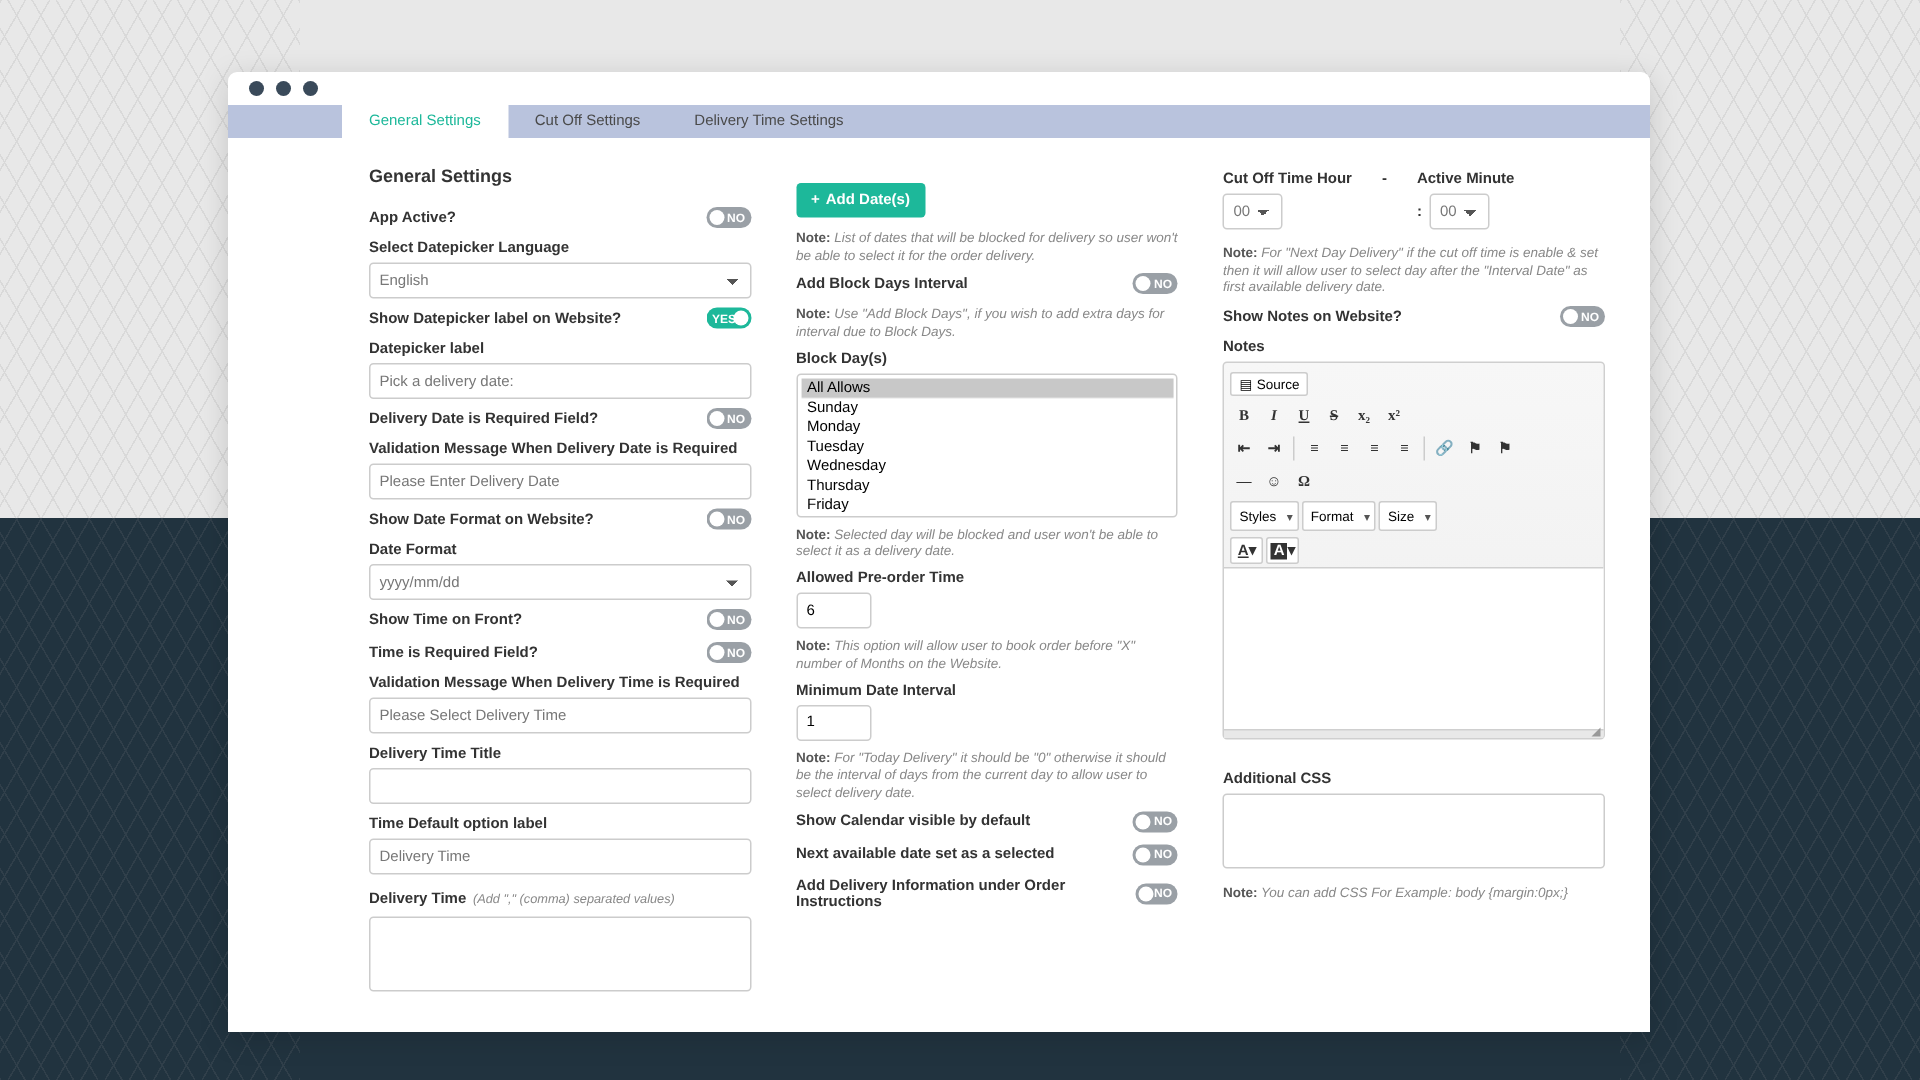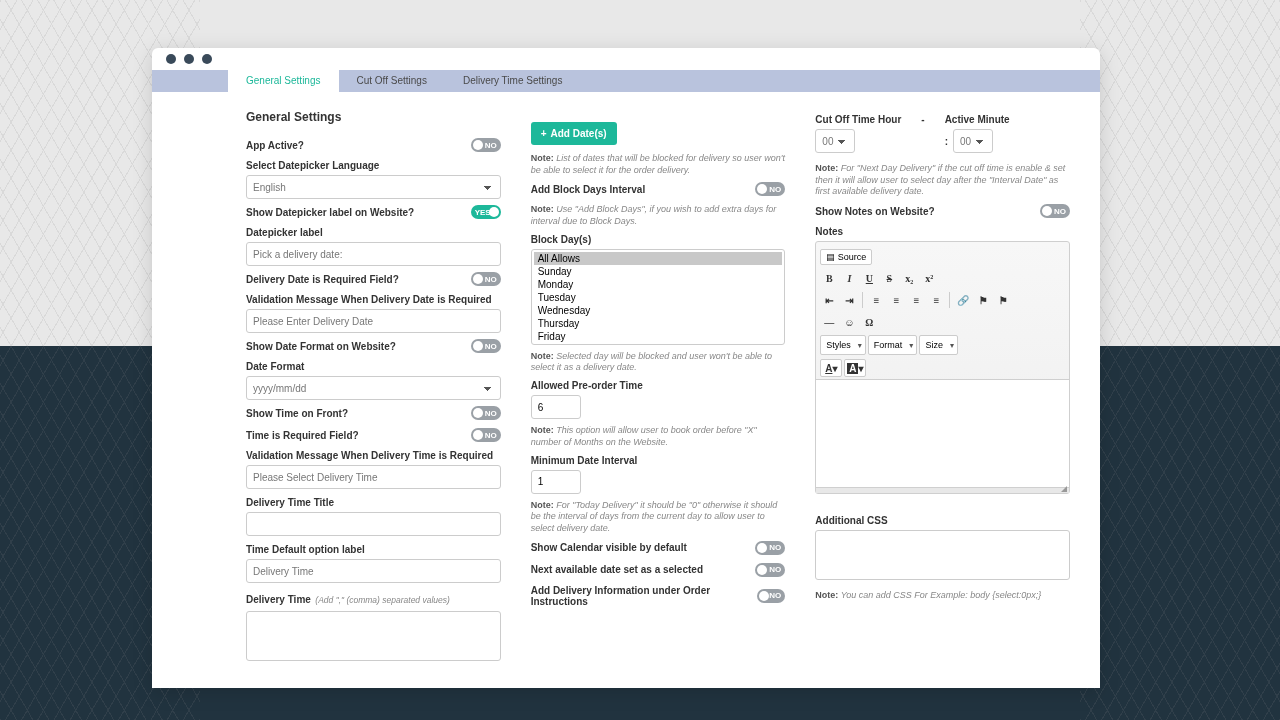--- a/index.html
+++ b/index.html
@@ -256,18 +256,18 @@
        <span class="tbtn" style="border:1px solid #ccc;background:#fff;width:22px"><u>A</u>▾</span>
        <span class="tbtn" style="border:1px solid #ccc;background:#fff;width:22px"><span style="background:#333;color:#fff;padding:0 2px">A</span>▾</span>
       </div>
       <div class="editor-body"></div>
       <div class="editor-resize"></div>
      </div>
     </div>
 
     <div class="row" style="margin-top:21px"><span class="label">Additional CSS</span>
      <textarea class="css-box" style=""></textarea></div>
-    <div class="note"><b>Note:</b> <span>You can add CSS For Example: body {select:0px;}</span></div>
+    <div class="note"><b>Note:</b> <span>You can add CSS For Example: body {margin:0px;}</span></div>
    </div>
 
   </div>
  </div>
 </div>
 
 </body></html>

